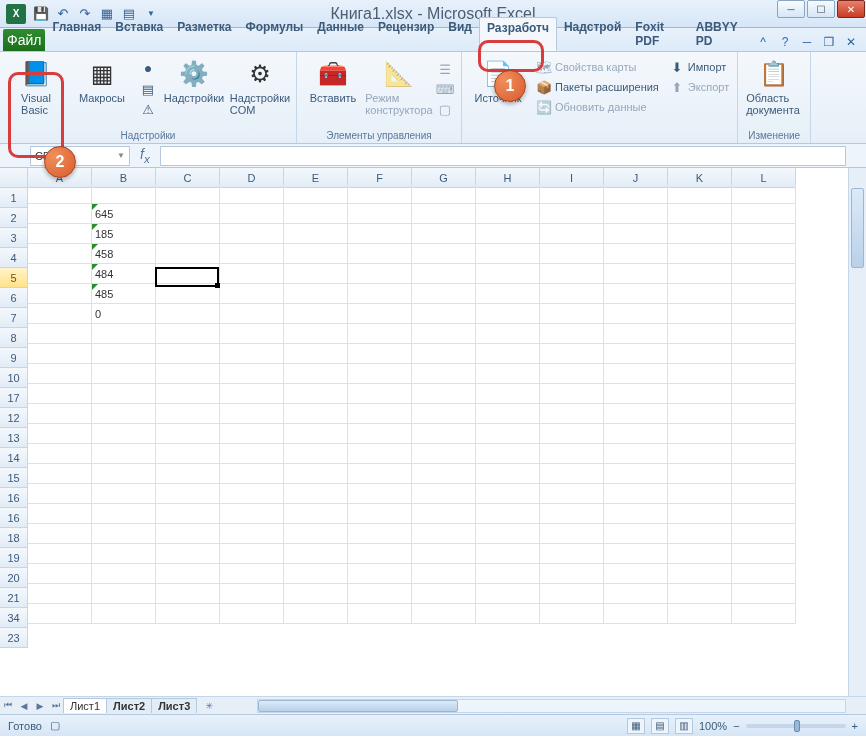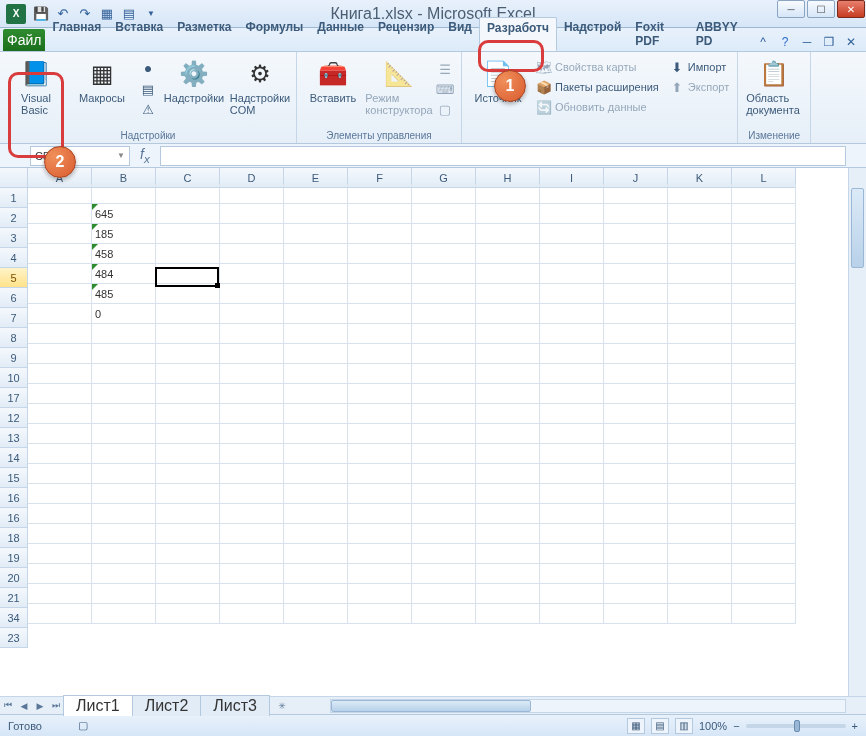--- a/index.html
+++ b/index.html
@@ -61,28 +61,28 @@
   .row { display: flex; }
   .cell { width: 64px; height: 20px; border-right: 1px solid #d8e2ec; border-bottom: 1px solid #d8e2ec; font-size: 11px; padding: 0 3px; line-height: 20px; text-align: left; position: relative; }
   .cell .txtcorner { position: absolute; top: 0; left: 0; width: 0; height: 0; border-top: 6px solid #2e8b2e; border-right: 6px solid transparent; }
   .selcell { position: absolute; border: 2px solid #000; background: transparent; pointer-events: none; }
   .selcell::after { content: ''; position: absolute; right: -3px; bottom: -3px; width: 5px; height: 5px; background: #000; }
   .vscroll { position: absolute; right: 0; top: 0; width: 18px; bottom: 0; background: #e6eff8; border-left: 1px solid #c5d6e8; }
   .vscroll .thumb { position: absolute; top: 20px; left: 2px; right: 2px; height: 80px; background: linear-gradient(#dceaf7,#b8d1e9); border: 1px solid #9ab8d5; border-radius: 2px; }
   .hscroll { height: 18px; background: #e6eff8; border-top: 1px solid #c5d6e8; display: flex; align-items: center; position: relative; }
   .sheettabs { display: flex; align-items: center; height: 100%; }
   .navbtn { width: 16px; height: 16px; display: flex; align-items: center; justify-content: center; font-size: 9px; color: #5a7799; }
-  .sheettab { padding: 1px 12px; background: #fff; border: 1px solid #b5c9de; border-bottom: none; font-size: 16px; margin-left: -1px; }
+  .sheettab { padding: 1px 6px; background: #fff; border: 1px solid #b5c9de; border-bottom: none; font-size: 11px; margin-left: -1px; }
   .sheettab.active { background: #fff; font-weight: 500; }
-  .sheettab.inactive { background: #e2ecf6; }
+  .sheettab.inactive { background: #e2ecf6; font-weight: bold; }
   .hthumb-area { flex: 1; margin-left: 40px; margin-right: 20px; position: relative; height: 14px; background: #eef4fb; border: 1px solid #c5d6e8; }
   .hthumb { position: absolute; left: 0; width: 200px; top: 0; bottom: 0; background: linear-gradient(#dceaf7,#b8d1e9); border: 1px solid #9ab8d5; border-radius: 2px; }
 
   
-  .status { height: 22px; background: linear-gradient(#e8f1fb,#d6e6f7); border-top: 1px solid #b5c9de; display: flex; align-items: center; padding: 4px 8px; font-size: 11px; color: #3c5a7a; gap: 28px; }
+  .status { height: 22px; background: linear-gradient(#e8f1fb,#d6e6f7); border-top: 1px solid #b5c9de; display: flex; align-items: center; padding: 4px 8px; font-size: 11px; color: #3c5a7a; }
   .status .right { margin-left: auto; display: flex; align-items: center; gap: 6px; }
   .zoom-slider { width: 100px; height: 4px; background: #c5d6e8; position: relative; border-radius: 2px; }
   .zoom-thumb { position: absolute; left: 48px; top: -4px; width: 6px; height: 12px; background: #9ab8d5; border: 1px solid #6a8cb0; border-radius: 2px; }
   .viewbtn { width: 18px; height: 16px; border: 1px solid #b5c9de; background: #eef4fb; display: flex; align-items: center; justify-content: center; font-size: 10px; }
 </style>
 </head>
 <body>
 
 <div class="titlebar">
   <div class="excel-logo">X</div>

